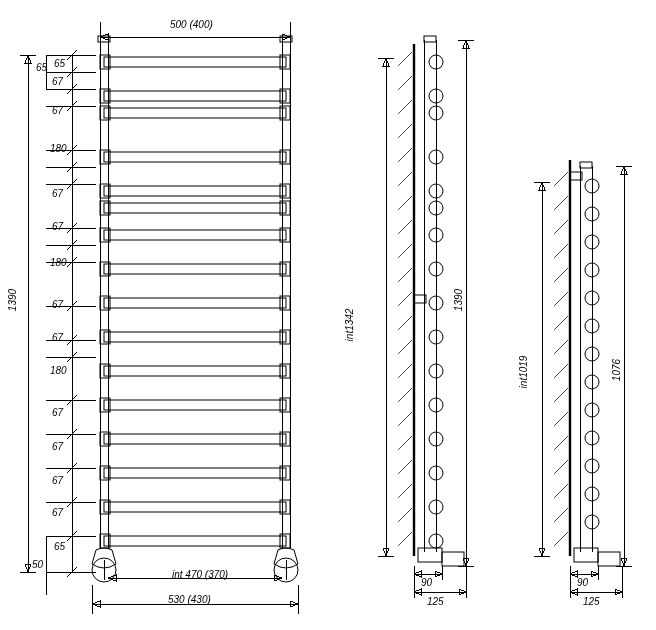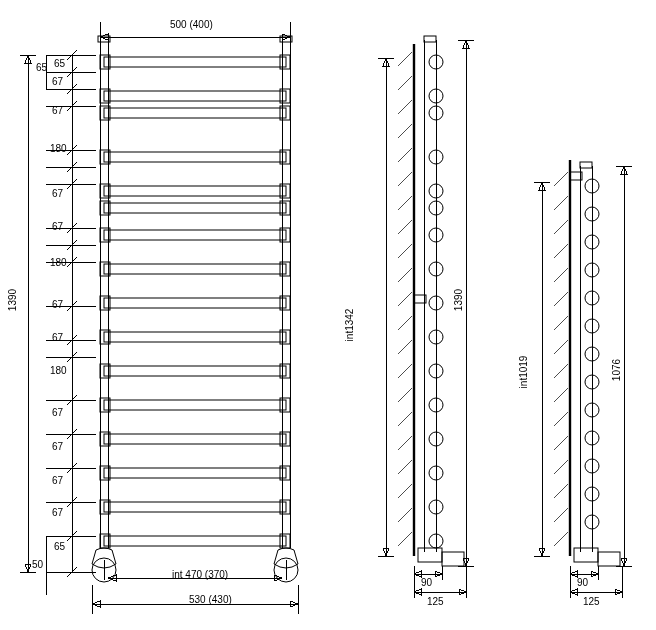--- a/index.html
+++ b/index.html
@@ -1,17 +1,17 @@
 <!DOCTYPE html>
 <html><head>
 <meta charset="utf-8">
 <style>
   html,body{margin:0;padding:0;background:#ffffff;}
   body{width:656px;height:630px;position:relative;font-family:"Liberation Sans",sans-serif;color:#000;overflow:hidden;}
-  .stage{position:absolute;left:0;top:0;width:656px;height:630px;}
+  .stage{position:absolute;left:0;top:0;width:656px;height:630px;font-style:italic;}
   .lbl{position:absolute;font-size:10px;line-height:10px;white-space:nowrap;color:#000;}
   .lbl.v{transform-origin:0 0;}
   svg{position:absolute;left:0;top:0;}
   .ln{stroke:#000;stroke-width:1;fill:none;shape-rendering:crispEdges;}
   .ln-thin{stroke:#000;stroke-width:0.7;fill:none;}
   .ln-thick{stroke:#000;stroke-width:2.4;fill:none;}
   .nofill{fill:none;stroke:#000;stroke-width:1;}
   .tick{stroke:#000;stroke-width:1;}
 </style>
 </head>
@@ -366,21 +366,21 @@
   <div class="lbl" style="left:52px;top:300px;">67</div>
   <div class="lbl" style="left:52px;top:333px;">67</div>
   <div class="lbl" style="left:50px;top:366px;">180</div>
   <div class="lbl" style="left:52px;top:408px;">67</div>
   <div class="lbl" style="left:52px;top:442px;">67</div>
   <div class="lbl" style="left:52px;top:476px;">67</div>
   <div class="lbl" style="left:52px;top:508px;">67</div>
   <div class="lbl" style="left:54px;top:542px;">65</div>
 
   <div class="lbl" style="left:172px;top:570px;">int 470 (370)</div>
-  <div class="lbl" style="left:168px;top:595px;margin-left:21px;">530 (430)</div>
+  <div class="lbl" style="left:168px;top:595px;">530 (430)</div>
 
   <div class="lbl v" style="left:355px;top:325px;transform:rotate(-90deg) translate(-50%,-100%);">int1342</div>
   <div class="lbl v" style="left:464px;top:300px;transform:rotate(-90deg) translate(-50%,-100%);">1390</div>
   <div class="lbl" style="left:421px;top:578px;">90</div>
   <div class="lbl" style="left:427px;top:597px;">125</div>
 
   <div class="lbl v" style="left:529px;top:372px;transform:rotate(-90deg) translate(-50%,-100%);">int1019</div>
   <div class="lbl v" style="left:622px;top:370px;transform:rotate(-90deg) translate(-50%,-100%);">1076</div>
   <div class="lbl" style="left:577px;top:578px;">90</div>
   <div class="lbl" style="left:583px;top:597px;">125</div>

